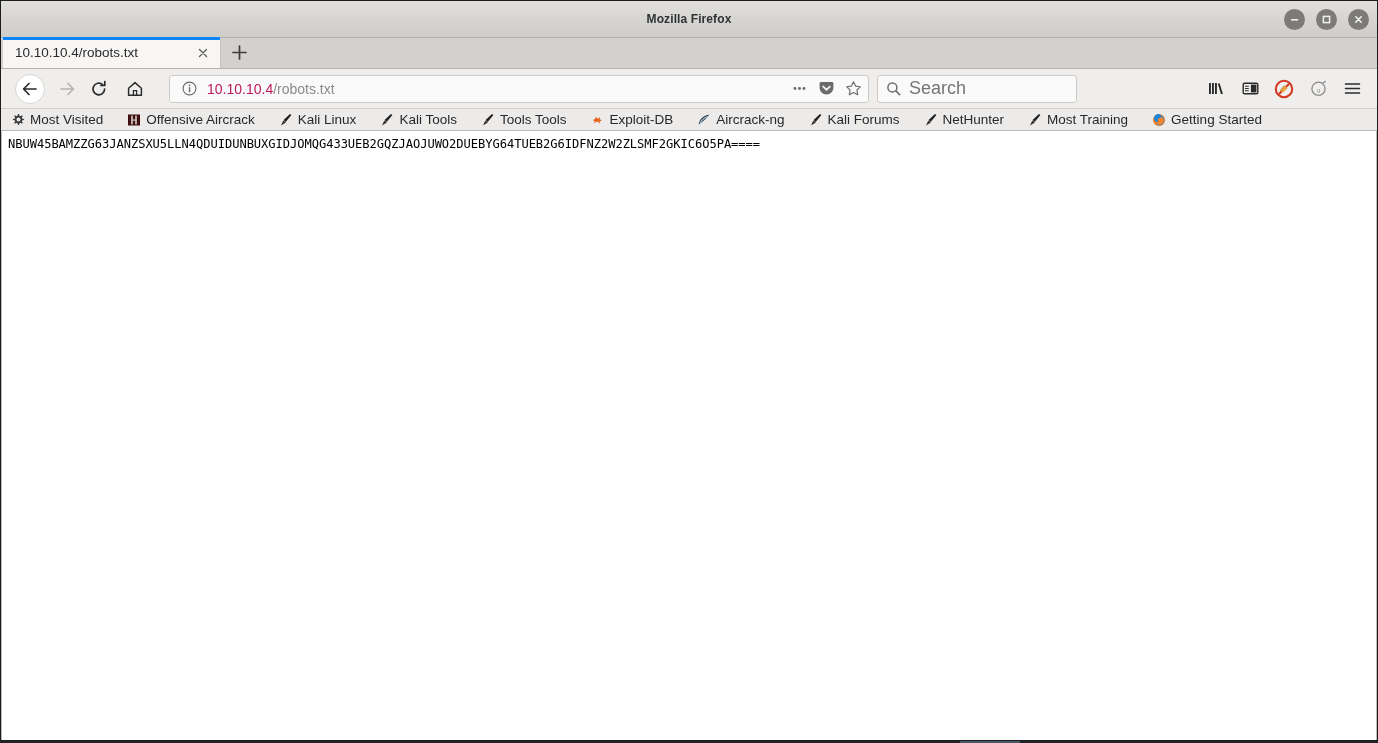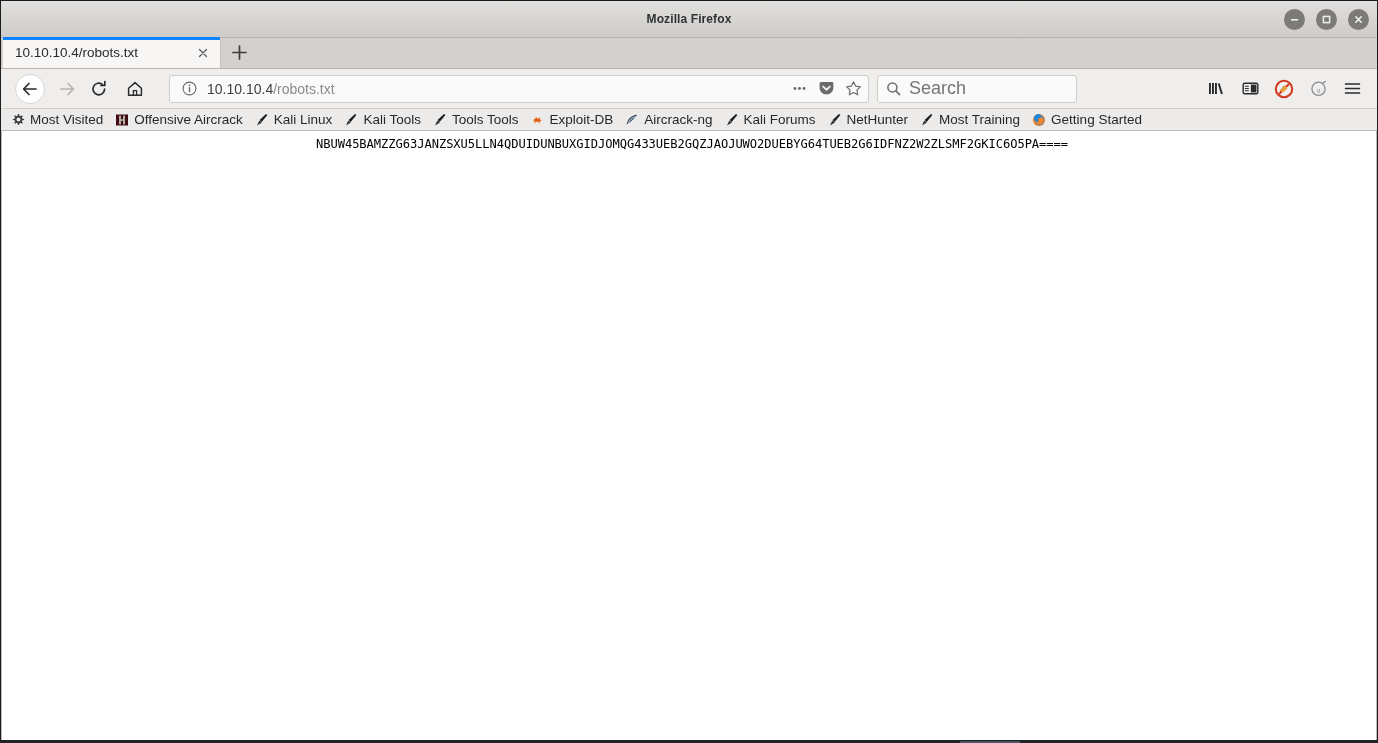--- a/index.html
+++ b/index.html
@@ -148,21 +148,21 @@
     margin-right: 9px;
     flex: 0 0 auto;
   }
   .url-text {
     flex: 1;
     font-size: 14px;
     color: #8b8b8b;
     white-space: nowrap;
     overflow: hidden;
   }
-  .url-host { color: #404040; }
+  .url-host { color: #be185d; }
   .url-icons {
     display: flex;
     align-items: center;
     gap: 10px;
     padding-left: 8px;
     color: #6b6b6b;
     flex: 0 0 auto;
   }
   .url-icons > span { display: flex; align-items: center; justify-content: center; }
   .searchbar {
@@ -199,21 +199,21 @@
     display: flex; align-items: center; justify-content: center;
     color: #2b2b2b;
   }
   
   .bookmarks {
     height: 22px;
     background: #edebe9;
     display: flex;
     align-items: center;
     padding: 0 4px;
-    gap: 0px;
+    gap: 12px;
     flex: 0 0 22px;
     border-bottom: 1px solid #bfbcb8;
     overflow: hidden;
   }
   .bm {
     display: flex;
     align-items: center;
     height: 20px;
     padding: 0 6px;
     gap: 5px;
@@ -229,21 +229,20 @@
     flex: 0 0 14px;
   }
   
   .content {
     flex: 1 1 auto;
     background: #ffffff;
     padding: 6px 0 0 6px;
     overflow: hidden;
     border-left: 1px solid #c0bdb9;
     border-right: 1px solid #c0bdb9;
-    text-align: center;
   }
   .pre-text {
     font-family: "DejaVu Sans Mono", "Liberation Mono", monospace;
     font-size: 12.1px;
     line-height: 14px;
     color: #000000;
     white-space: pre-wrap;
     word-break: break-all;
     letter-spacing: -0.05px;
   }

